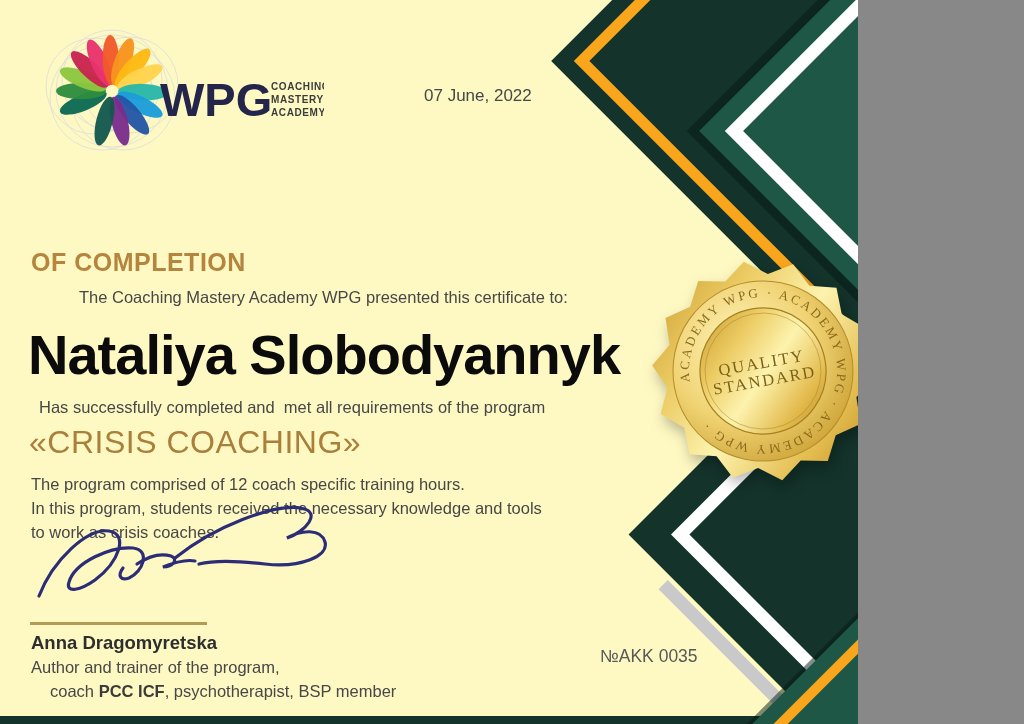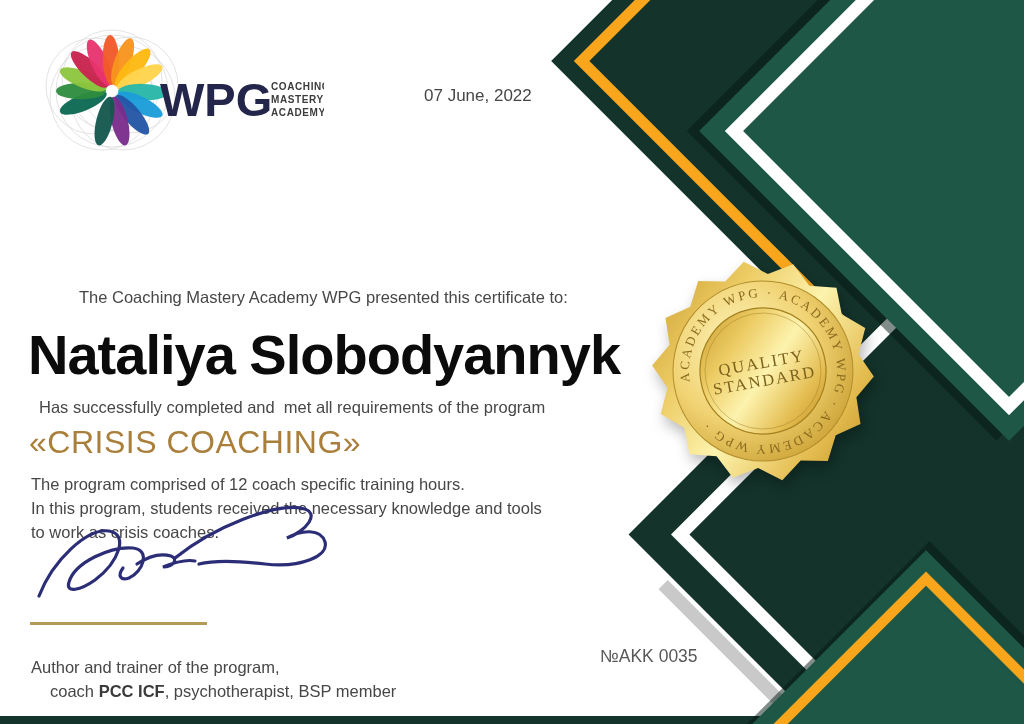--- a/index.html
+++ b/index.html
@@ -1,16 +1,16 @@
 <!DOCTYPE html>
 <html><head>
 <meta charset="utf-8">
 <style>
   html,body{margin:0;padding:0;background:#888;}
-  .page{position:relative;width:1024px;height:724px;background:#ffffff;overflow:hidden;
+  .page{position:relative;width:858px;height:724px;background:#fef9c3;overflow:hidden;
         font-family:"Liberation Sans",sans-serif;}
   
   .diamond{position:absolute;transform:rotate(45deg);}
   .stripe{position:absolute;box-sizing:border-box;}
   .d1{left:639px;top:-151px;width:424px;height:424px;background:#13332b;}
   .d1 .stripe{inset:16px;border:11px solid #f9a61d;}
   .d5{left:1028px;top:-202px;width:424px;height:424px;background:#13332b;}
   .d3{left:775px;top:181px;width:707px;height:707px;background:#13332b;}
   .d3 .stripe{inset:30px;border:13px solid #ffffff;}
   .bottombar{position:absolute;left:0;top:716px;width:1024px;height:8px;background:#13332b;}
@@ -93,38 +93,40 @@
       </g>
     <text x="136" y="88" font-size="47" font-weight="bold" fill="#24254a" font-family="Liberation Sans, sans-serif">WPG</text>
     <g font-size="10" font-weight="bold" fill="#3c3c3c" letter-spacing="0.6" font-family="Liberation Sans, sans-serif">
       <text x="247" y="62">COACHING</text>
       <text x="247" y="75">MASTERY</text>
       <text x="247" y="88">ACADEMY</text>
     </g>
   </svg>
 
   <div class="t date">07 June, 2022</div>
+  <div class="t subtitle">OF COMPLETION</div>
   <div class="t presented">The Coaching Mastery Academy WPG presented this certificate to:</div>
   <div class="t name">Nataliya Slobodyannyk</div>
   <div class="t completed">Has successfully completed and  met all requirements of the program</div>
   <div class="t program">«CRISIS COACHING»</div>
   <div class="t desc">
     <div>The program comprised of 12 coach specific training hours.</div>
     <div>In this program, students received the necessary knowledge and tools</div>
     <div>to work as crisis coaches.</div>
   </div>
 
   <svg class="sigsvg" width="330" height="125" viewBox="0 0 330 125">
     <g fill="none" stroke="#2b2d77" stroke-width="3.2" stroke-linecap="round">
       <path d="M14,98 C28,62 62,30 84,33 C104,36 94,64 70,82 C56,92 40,96 44,84 C50,64 86,48 108,50 C126,52 118,74 104,80 C96,83 92,78 98,70"></path>
       <path d="M112,66 C124,58 136,55 146,58 C154,61 148,69 138,69 C148,65 160,61 170,63"></path>
       <path d="M150,60 C190,28 248,6 276,10 C298,14 280,34 262,40 C276,32 296,30 300,44 C304,58 276,70 240,66 C214,63 190,62 174,66"></path>
     </g>
   </svg>
   <div class="goldline"></div>
+  <div class="t signame">Anna Dragomyretska</div>
   <div class="t role1">Author and trainer of the program,</div>
   <div class="t role2"><span>coach </span><b>PCC ICF</b><span>, psychotherapist, BSP member</span></div>
   <div class="t certnum">№AKK 0035</div>
 
   <svg class="seal" width="230" height="230" viewBox="0 0 230 230">
     <defs>
       <linearGradient id="goldA" x1="0%" y1="0%" x2="100%" y2="100%">
         <stop offset="0%" stop-color="#c89a2e"></stop>
           <stop offset="28%" stop-color="#eccb63"></stop>
         <stop offset="52%" stop-color="#fdf3ae"></stop>

